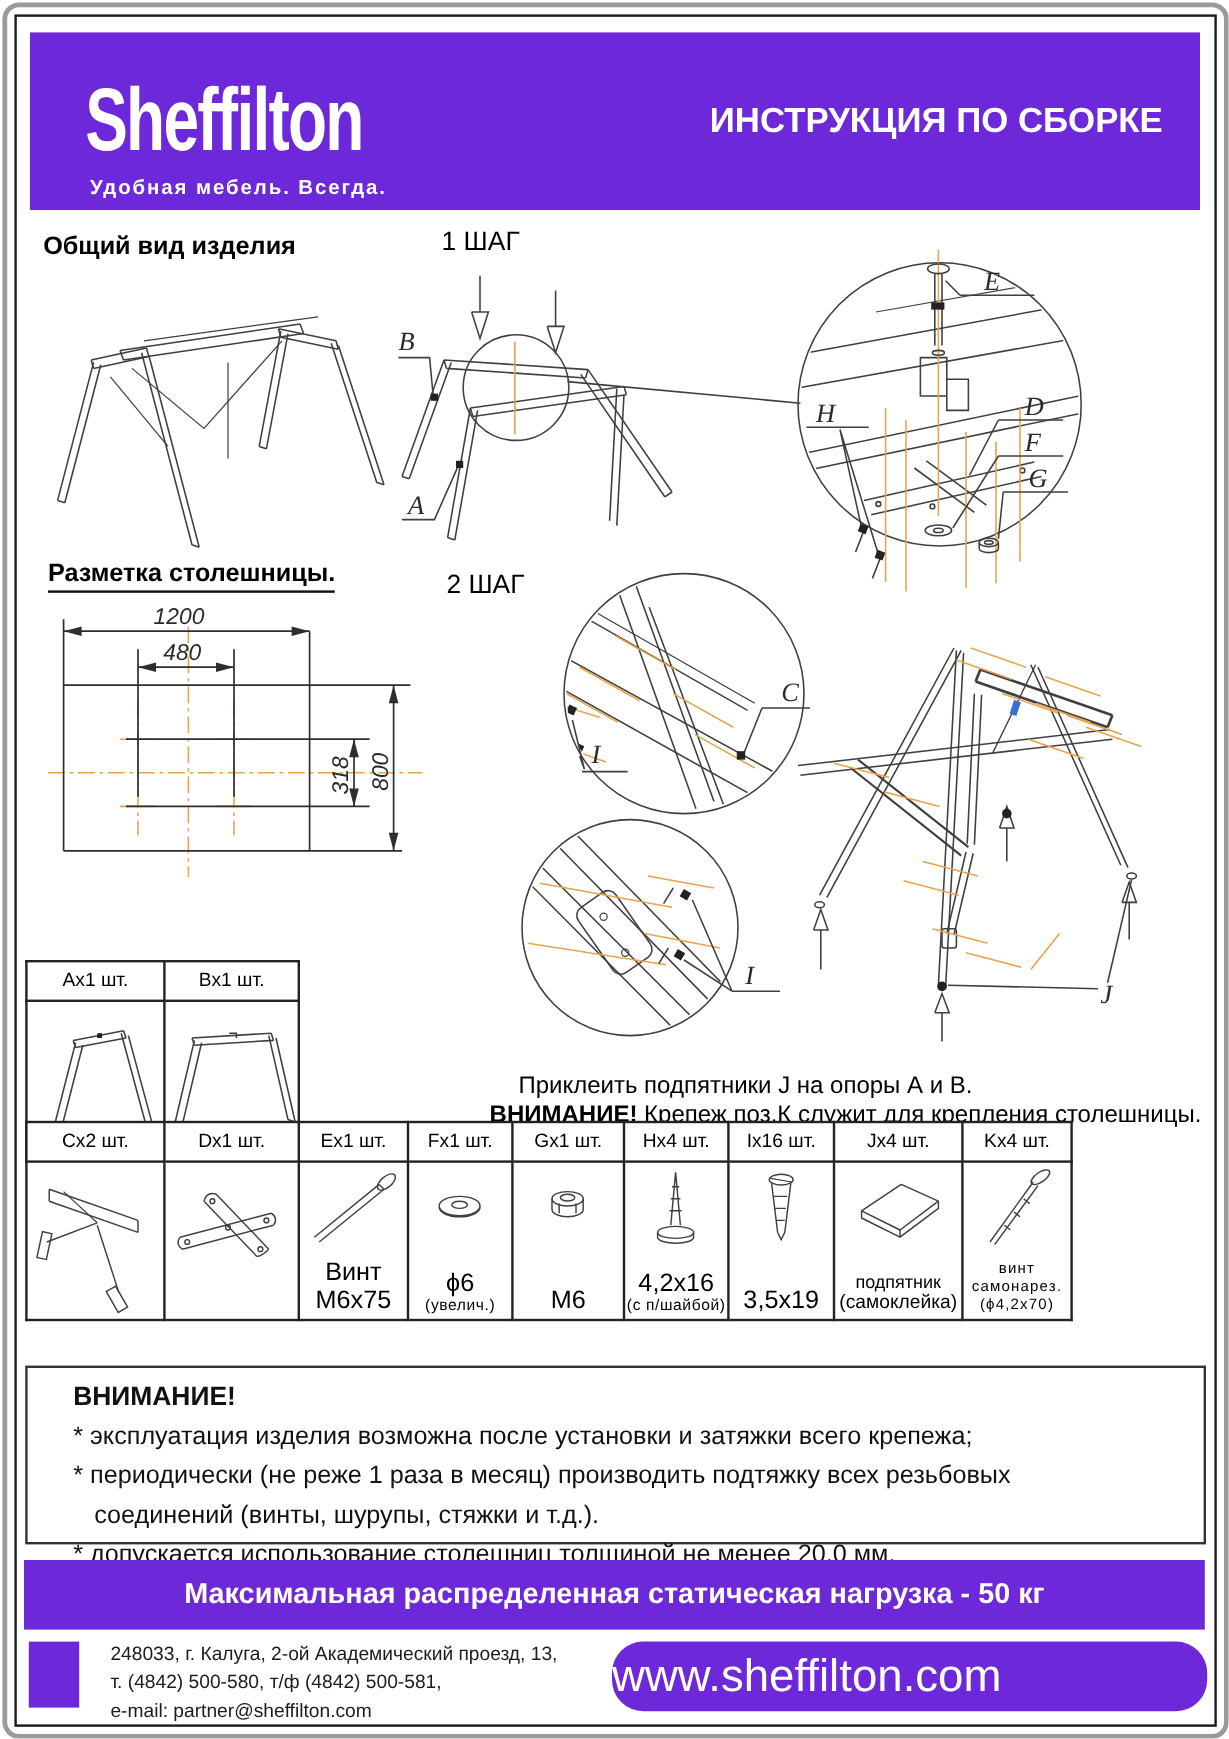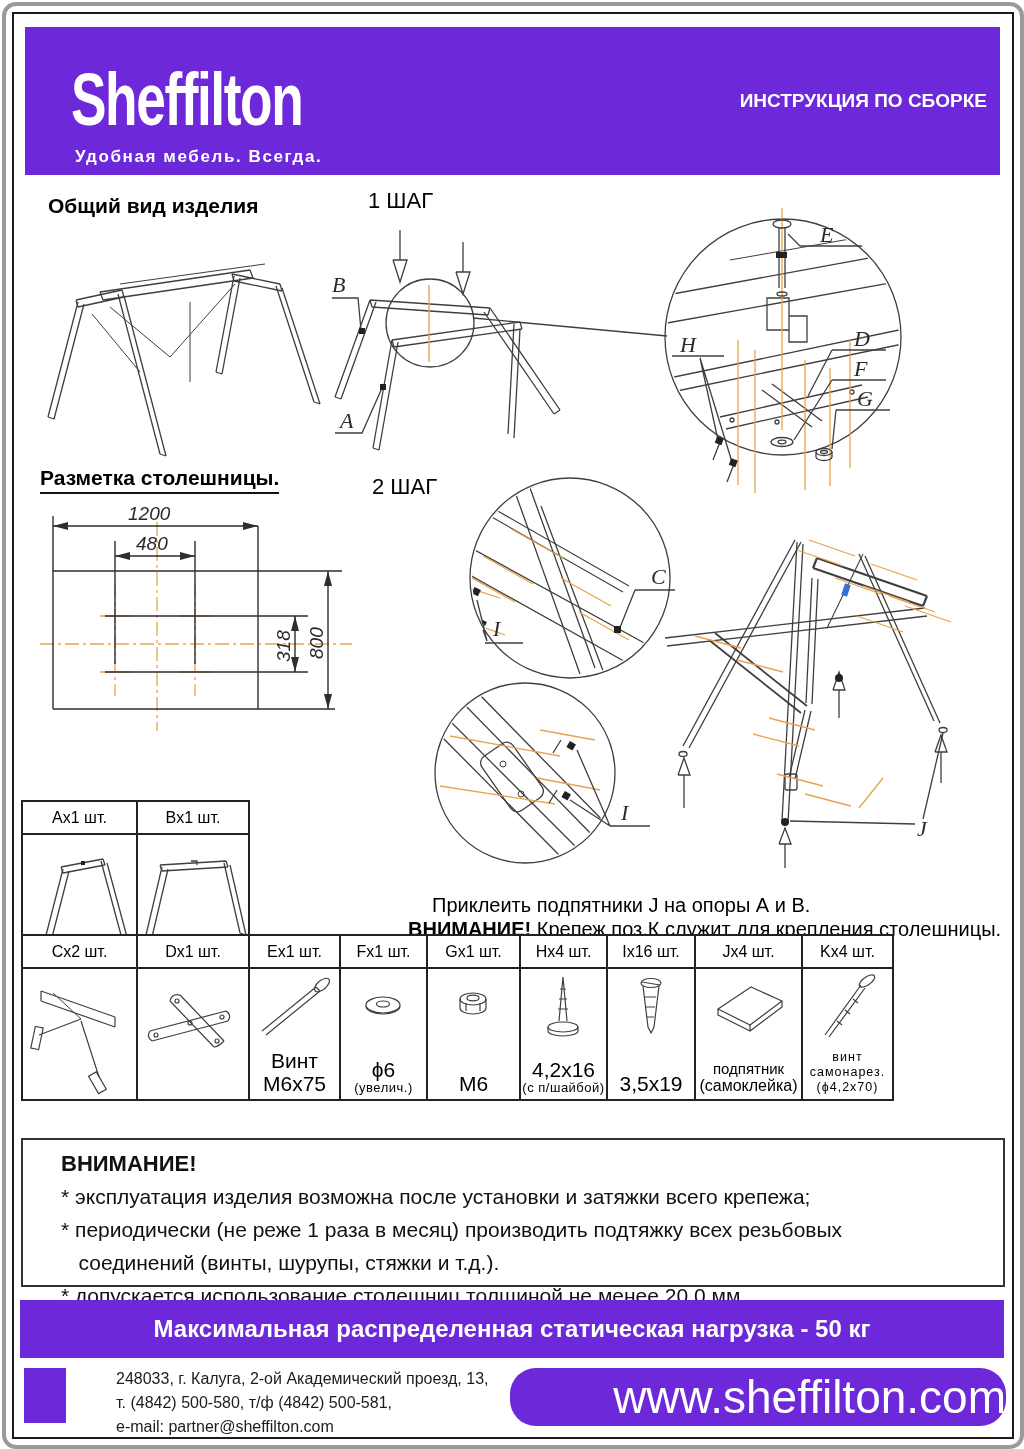--- a/index.html
+++ b/index.html
@@ -6,21 +6,21 @@
   .page{position:relative;width:1024px;height:1449px;background:#fff;overflow:hidden;
         font-family:"Liberation Sans",sans-serif;color:#111;}
   .abs{position:absolute;}
   .outer-border{left:2px;top:2px;width:1014px;height:1439px;border:4px solid #9a9a9a;border-radius:14px;}
   .inner-border{left:12px;top:12px;width:998px;height:1423px;border:2px solid #1a1a1a;}
   .grey{background:#6d28d9;}
   .hdr-bar{left:25px;top:27px;width:975px;height:148px;}
   .logo{left:46px;top:36px;font-size:74px;font-weight:bold;color:#fff;letter-spacing:-2px;
         transform:scaleX(.72);transform-origin:left top;line-height:1;}
   .tagline{left:50px;top:120px;font-size:17px;font-weight:bold;color:#fff;letter-spacing:1.6px;}
-  .hdr-titles{left:330px;top:58px;width:632px;text-align:right;color:#fff;font-weight:bold;font-size:19px;line-height:32px;}
+  .hdr-titles{left:312px;top:58px;width:632px;text-align:right;color:#fff;font-weight:bold;font-size:29px;line-height:32px;}
   .hdr-titles .t2{margin-top:32px;}
   .h1{font-size:21px;font-weight:bold;color:#000;}
   .underline{border-bottom:2px solid #111;padding-bottom:2px;}
   .steplbl{font-size:22px;color:#000;}
   .note{font-size:20px;color:#000;}
   .b{font-weight:bold;}
   svg{overflow:visible;}
   svg text{font-family:"Liberation Sans",sans-serif;}
   .cad{font-family:"Liberation Serif","DejaVu Serif",serif;font-style:italic;font-size:22px;fill:#2a2a2a;}
   .dim{font-family:"Liberation Sans",sans-serif;font-style:italic;font-size:19px;fill:#2a2a2a;}
@@ -34,39 +34,39 @@
   .col-j .cap-main{font-size:15px;}
   .col-j .cap-sub{font-size:16px;letter-spacing:0;}
   .col-k .cap-sub{font-size:12.5px;letter-spacing:1px;line-height:15px;}
   .warnbox{left:21px;top:1138px;width:984px;height:149px;border:2px solid #333;box-sizing:border-box;
            padding:8px 20px 0 38px;}
   .warnbox .wtitle{font-size:22px;font-weight:bold;line-height:32px;}
   .warnbox .witems{font-size:21px;line-height:33px;white-space:pre-wrap;}
   .loadbar{left:20px;top:1300px;width:984px;height:58px;color:#fff;font-weight:bold;font-size:24px;
            text-align:center;line-height:58px;}
   .f-square{left:24px;top:1368px;width:42px;height:55px;}
-  .f-address{left:92px;top:1367px;font-size:16px;line-height:24px;color:#1c1c1c;white-space:pre-line;margin-left:24px;}
-  .f-web{left:510px;top:1368px;width:496px;height:58px;color:#fff;font-size:46px;text-align:right;line-height:58px;border-radius:26px;}
+  .f-address{left:92px;top:1367px;font-size:16px;line-height:24px;color:#1c1c1c;white-space:pre-line;}
+  .f-web{left:510px;top:1368px;width:496px;height:58px;color:#fff;font-size:38px;text-align:left;line-height:58px;border-radius:26px;}
 </style>
 </head>
 <body>
 
 <div class="page">
   <div class="abs outer-border"></div>
   <div class="abs inner-border"></div>
 
   <div class="abs grey hdr-bar">
     <div class="abs logo">Sheffilton</div>
     <div class="abs tagline">Удобная мебель. Всегда.</div>
     <div class="abs hdr-titles">
       <div class="t1">ИНСТРУКЦИЯ ПО СБОРКЕ</div>
     </div>
   </div>
 
-  <div class="abs h1" style="left:48px;top:194px">Общий вид изделия</div>
+  <div class="abs h1" style="left:36px;top:194px">Общий вид изделия</div>
   <div class="abs steplbl" style="left:368px;top:188px">1 ШАГ</div>
 
   <svg class="abs" style="left:40px;top:222px" width="300" height="245" viewBox="0 0 300 245">
     <g stroke="#3f3f3f" stroke-width="1.3" fill="none">
       <path d="M60,70 L210,48 M63,78 L213,56 M60,70 L63,78 M210,48 L213,56"></path>
       <path d="M80,62 L225,42" stroke-width="1"></path>
       <path d="M36,78 L82,68 M38,85 L84,75 M36,78 L38,85 M82,68 L84,75"></path>
       <path d="M38,80 L8,195 M44,82 L14,197 M8,195 L14,197"></path>
       <path d="M78,72 L120,232 M84,74 L126,234 M120,232 L126,234"></path>
       <path d="M192,52 L240,62 M194,59 L242,69 M192,52 L194,59 M240,62 L242,69"></path>

